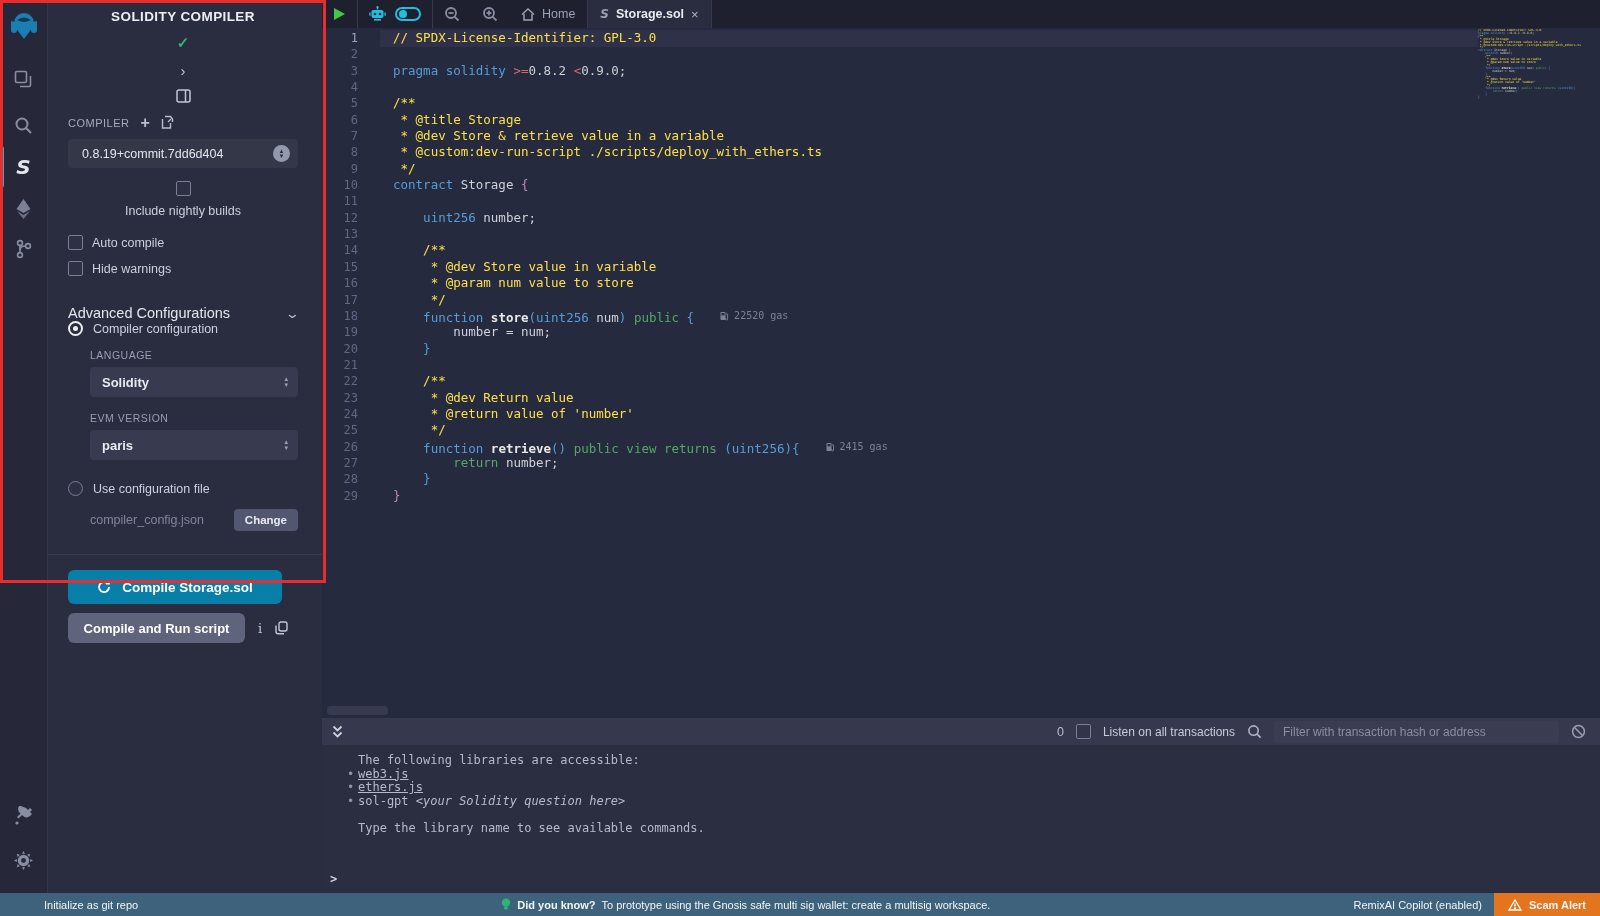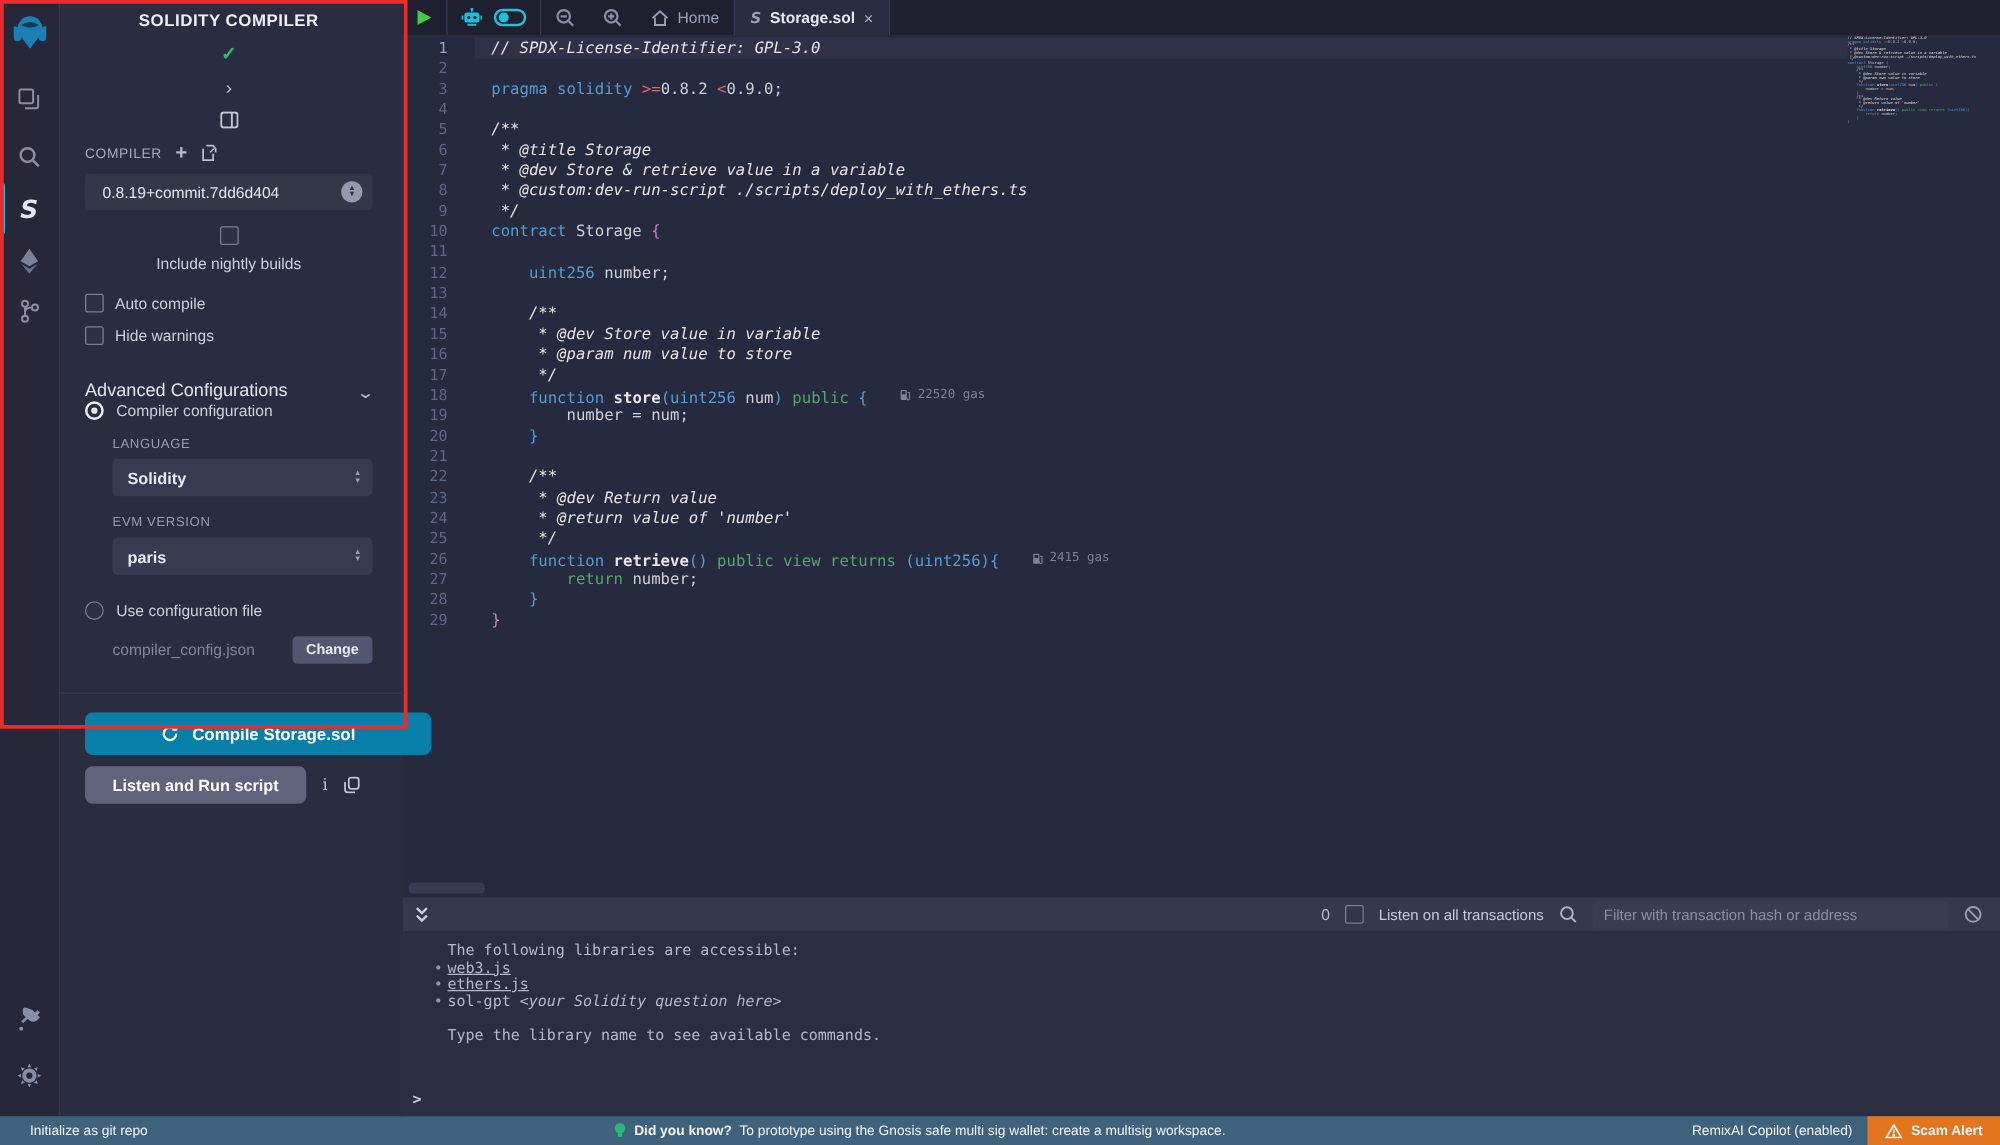--- a/index.html
+++ b/index.html
@@ -51,21 +51,21 @@
   .updown span { font-size:7px; color:#9da1b4; line-height:6px; }
   .opt-row { margin-top:17px; display:flex; align-items:flex-start; gap:9px; }
   .opt-label { font-size:12.5px; color:#ccd0dd; width:86px; line-height:1.3; }
   .runs-input { margin-left:auto; width:58px; height:30px; background:#383b50; border-radius:4px; display:flex; align-items:center; padding:0 7px 0 10px; }
   .runs-val { flex:1; font-size:12.5px; color:#e8eaf2; }
   .useconfig-row { margin-top:21px; }
   .config-row { margin-top:13px; margin-left:22px; display:flex; align-items:center; }
   .config-file { flex:1; font-size:12.5px; color:#82869b; }
   .btn-change { background:#52566e; border:none; color:#e9ebf2; font-weight:bold; font-size:11.5px; padding:5px 11px; border-radius:4px; cursor:pointer; font-family:inherit; }
   .divider { margin:23px -24px 0 -20px; border-top:1px solid #3a3d52; }
-  .btn-compile { margin-top:15px; width:277px; height:34px; background:var(--accent); border:none; border-radius:6px; color:#fff; font-size:13.5px; font-weight:bold; display:flex; align-items:center; justify-content:center; gap:11px; cursor:pointer; font-family:inherit; }
+  .btn-compile { margin-top:15px; width:214px; height:34px; background:var(--accent); border:none; border-radius:6px; color:#fff; font-size:13.5px; font-weight:bold; display:flex; align-items:center; justify-content:center; gap:11px; cursor:pointer; font-family:inherit; }
   .run-row { margin-top:9px; display:flex; align-items:center; gap:13px; }
   .btn-run { width:177px; height:30px; background:#60637c; border:none; border-radius:6px; color:#fff; font-size:13px; font-weight:bold; cursor:pointer; font-family:inherit; }
   .info-glyph { font-family:"DejaVu Serif", serif; font-size:13px; color:#c3c6d4; cursor:pointer; }
 
   
   .red-frame { position:absolute; left:0; top:0; width:326px; height:583px; border:3px solid var(--frame); z-index:60; pointer-events:none; }
 
   
   .main { position:absolute; left:322px; top:0; right:0; bottom:23px; }
 
@@ -81,21 +81,21 @@
   .tab-close { color:#b0b4c4; font-weight:normal; font-size:13px; cursor:pointer; }
   .tab-sol-icon { font-family:"DejaVu Sans", sans-serif; font-weight:bold; font-style:italic; font-size:12px; color:#9ba0b2; }
 
   
   .editor { position:absolute; left:0; top:28px; right:0; height:690px; background:#262a3e; overflow:hidden; font-family:"DejaVu Sans Mono", monospace; }
   .line-highlight { position:absolute; left:58px; top:2px; height:17px; right:122px; background:#2e3148; }
   .gutter { position:absolute; left:0; top:2px; width:56px; text-align:right; padding-right:20px; font-size:12px; line-height:16.35px; color:#5f6886; user-select:none; }
   .gutter .cur { color:#9aa3c2; }
   .code { position:absolute; left:56px; top:2px; right:122px; font-size:12.5px; line-height:16.35px; white-space:pre; }
   .code-line { padding-left:15px; height:16.35px; }
-  .tk-com { color:#e5e5e5;font-style:italic; } .tk-kw { color:#569cd6; } .tk-kw2 { color:#55a768; }
+  .tk-com { color:#fde047; } .tk-kw { color:#569cd6; } .tk-kw2 { color:#55a768; }
   .tk-op { color:#d16969; } .tk-pl { color:#cfd0d8; } .tk-fn { color:#e8e8e8; font-weight:bold; }
   .tk-par { color:#569cd6; } .tk-br1 { color:#c586c0; } .tk-br2 { color:#569cd6; }
   .gas-badge { display:inline-flex; align-items:center; gap:5px; margin-left:26px; font-size:10px; color:#7d8299; vertical-align:1px; }
   .minimap { position:absolute; top:1px; right:12px; width:110px; font-size:3px; line-height:2.9px; white-space:pre; overflow:hidden; opacity:.95; }
   .hscroll-stub { position:absolute; left:5px; bottom:3px; width:61px; height:9px; background:#3d4057; border-radius:4px; opacity:.75; }
 
   
   .term-header { position:absolute; left:0; top:718px; right:0; height:27px; background:#36384e; display:flex; align-items:center; padding:0 14px 0 9px; gap:12px; }
   .term-count { margin-left:auto; font-size:12.5px; color:#b9bed0; }
   .listen-label { font-size:12px; color:#c7cbd9; }
@@ -104,21 +104,21 @@
   .terminal { position:absolute; left:0; top:745px; right:0; bottom:0; background:#2b2d40; font-family:"DejaVu Sans Mono", monospace; font-size:12px; line-height:13.5px; color:#b4bacb; }
   .term-lines { padding:9px 0 0 36px; }
   .term-line { position:relative; height:13.5px; white-space:pre; }
   .term-bullet { position:absolute; left:-11px; color:#8d93a8; }
   .term-link { text-decoration:underline; cursor:pointer; color:#b4bacb; }
   .term-italic { font-style:italic; }
   .prompt { position:absolute; left:8px; top:128px; color:#d0d4e1; font-weight:bold; }
 
   
   .statusbar { position:absolute; left:0; right:0; bottom:0; height:23px; background:#3e627b; display:flex; align-items:center; font-size:11px; color:#f2f5f8; z-index:70; }
-  .sb-left { padding-left:24px; white-space:nowrap; }
+  .sb-left { padding-left:24px; white-space:nowrap;margin-left:20px; }
   .sb-center { flex:1; display:flex; align-items:center; justify-content:center; gap:6px; white-space:nowrap; }
   .sb-bold { font-weight:bold; }
   .sb-copilot { padding-right:12px; white-space:nowrap; }
   .scam { height:23px; background:var(--scam); display:flex; align-items:center; gap:7px; padding:12px 14px; font-weight:bold; cursor:pointer; }
 </style>
 </head>
 <body>
 
 <div class="app" style="--accent: #087fa8; --scam: #e2751d; --frame: #ea2c2c; --cyan: #1fc0dd; --play-green: #44c944; --bulb-green: #2bb673;">
 
@@ -266,21 +266,21 @@
 
     <button class="btn-compile">
       <svg width="14" height="14" viewBox="0 0 14 14" fill="none" stroke="#fff" stroke-width="1.8">
         <path d="M12 7 a5 5 0 1 1 -1.8 -3.8"></path>
           <path d="M12 0.8 v3 h-3" stroke-width="1.6"></path>
       </svg>
       <span>Compile Storage.sol</span>
     </button>
 
     <div class="run-row">
-      <button class="btn-run">Listen and Run script</button>
+      <button class="btn-run">Compile and Run script</button>
       <span class="info-glyph">i</span>
       <svg width="13" height="14" viewBox="0 0 13 14" fill="none" stroke="#c3c6d4" stroke-width="1.4">
         <rect x="4" y="1" width="8" height="9" rx="2"></rect>
           <path d="M9 12.8 H3.2 A2.2 2.2 0 0 1 1 10.6 V4.5"></path>
       </svg>
     </div>
   </div>
 
   <div class="red-frame"></div>
 

